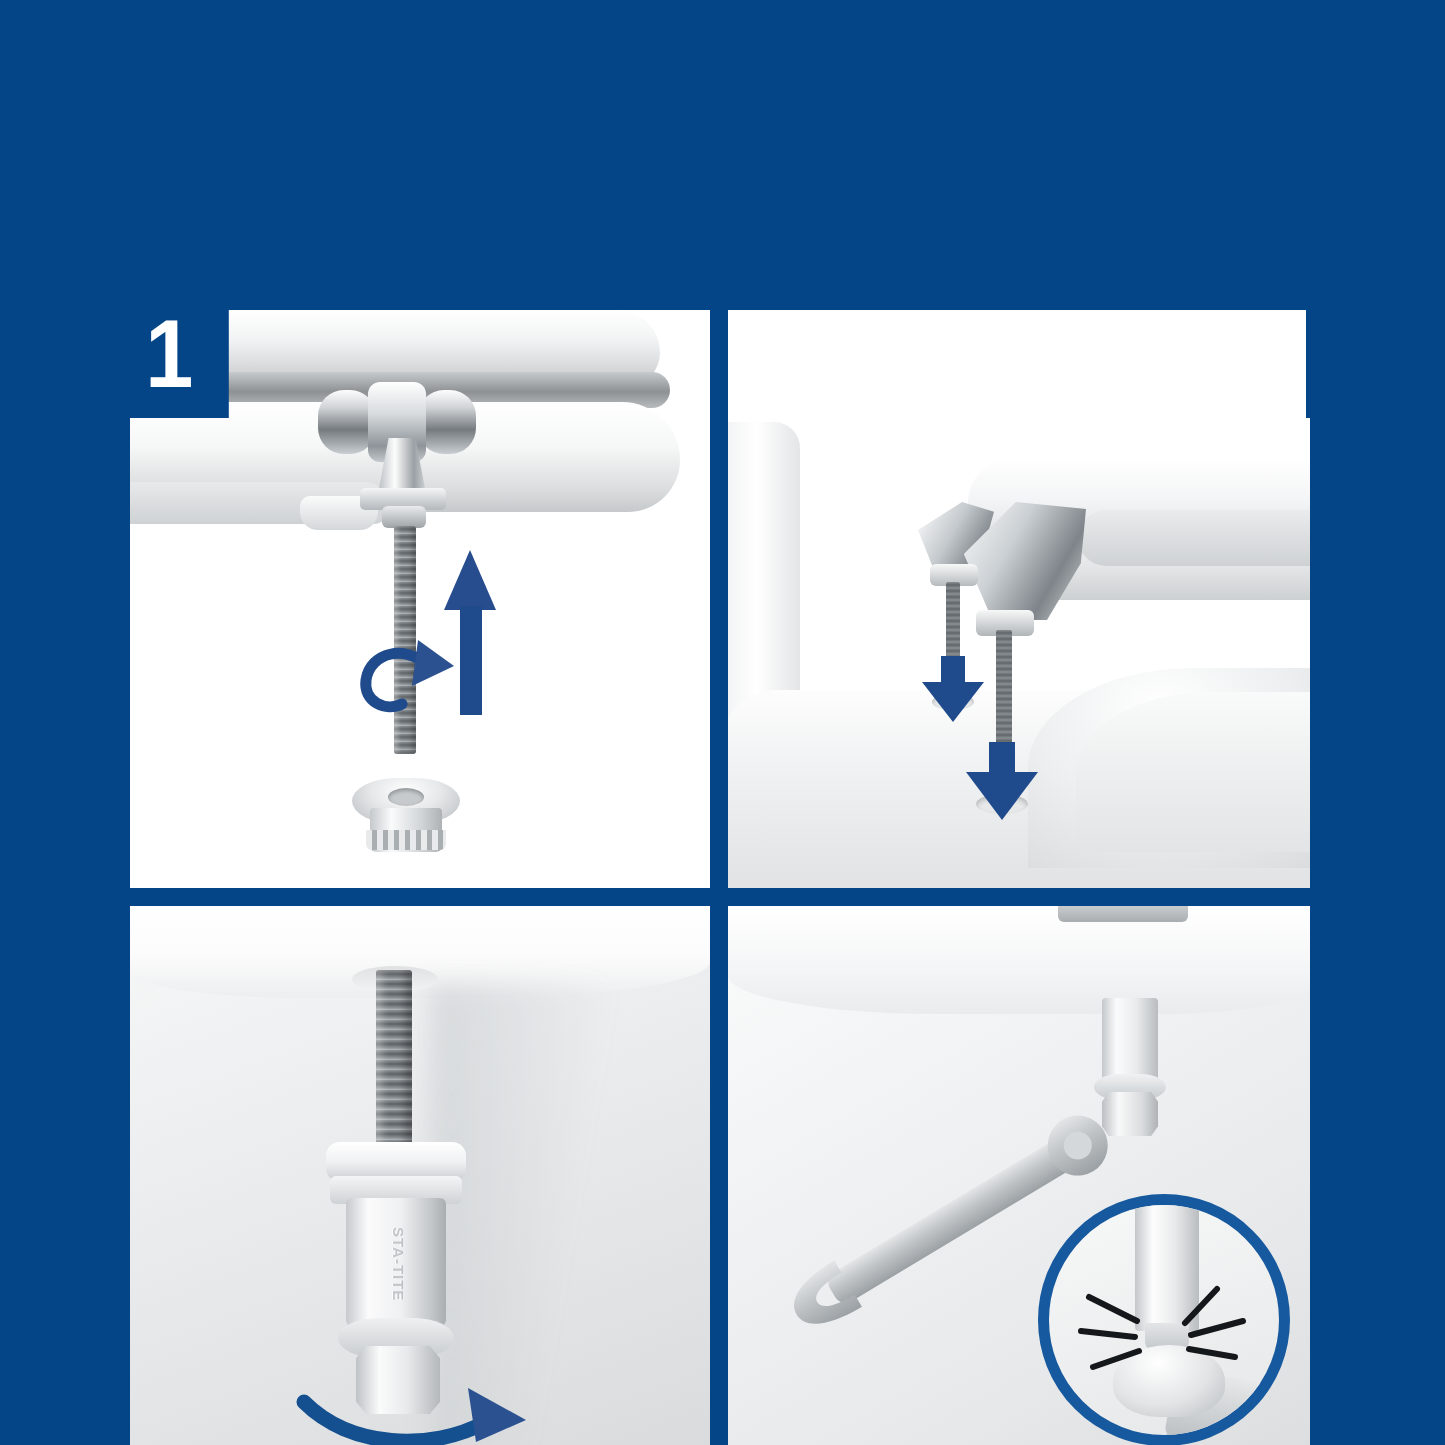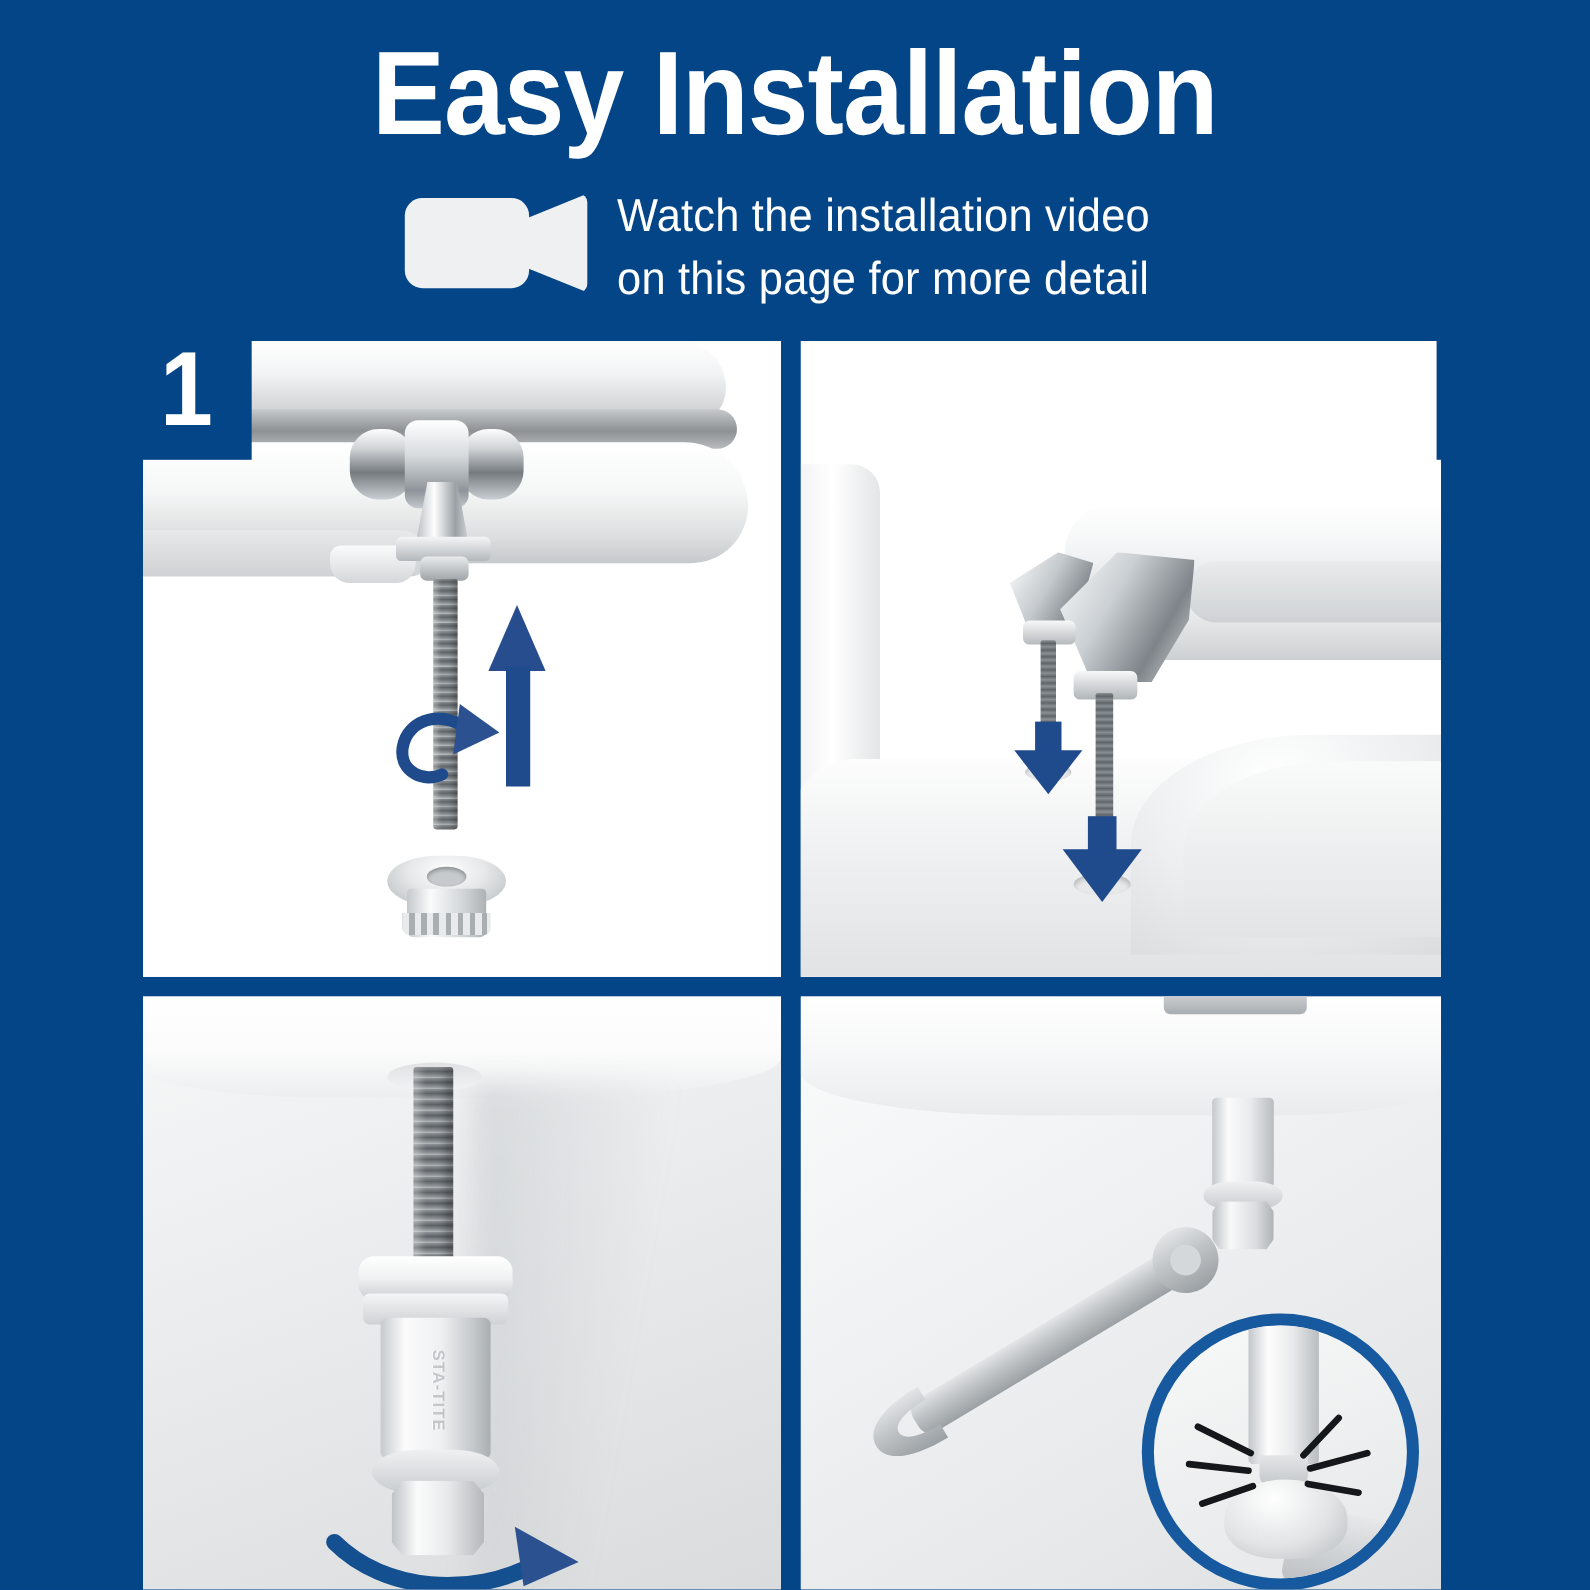--- a/index.html
+++ b/index.html
@@ -373,35 +373,20 @@
     position:absolute; left:228px; top:206px; width:26px; height:26px;
     background:#d4d7d9; border-radius:50%; transform:rotate(11deg);
   }
   .click-lines{ position:absolute; left:0; top:0; width:252px; height:252px; }
 </style>
 </head>
 <body>
 
 <div class="page">
 
-  <div class="header">
-
-    <div class="title">Easy Installation</div>
-
-    <div class="sub-row">
-
-      <div class="video-icon">
-        <div class="body"></div>
-        <div class="lens-shape"></div>
-      </div>
-
-      <div class="subtitle">Watch the installation video
-on this page for more detail</div>
-    </div>
-  </div>
 
   <div class="grid">
 
     <div class="panel" id="panel-1">
       <div class="scene">
         <div class="p1-bg"></div>
         <div class="p1-lid"></div>
         <div class="p1-lid2"></div>
         <div class="p1-seat"></div>
         <div class="p1-seat-inner"></div>

